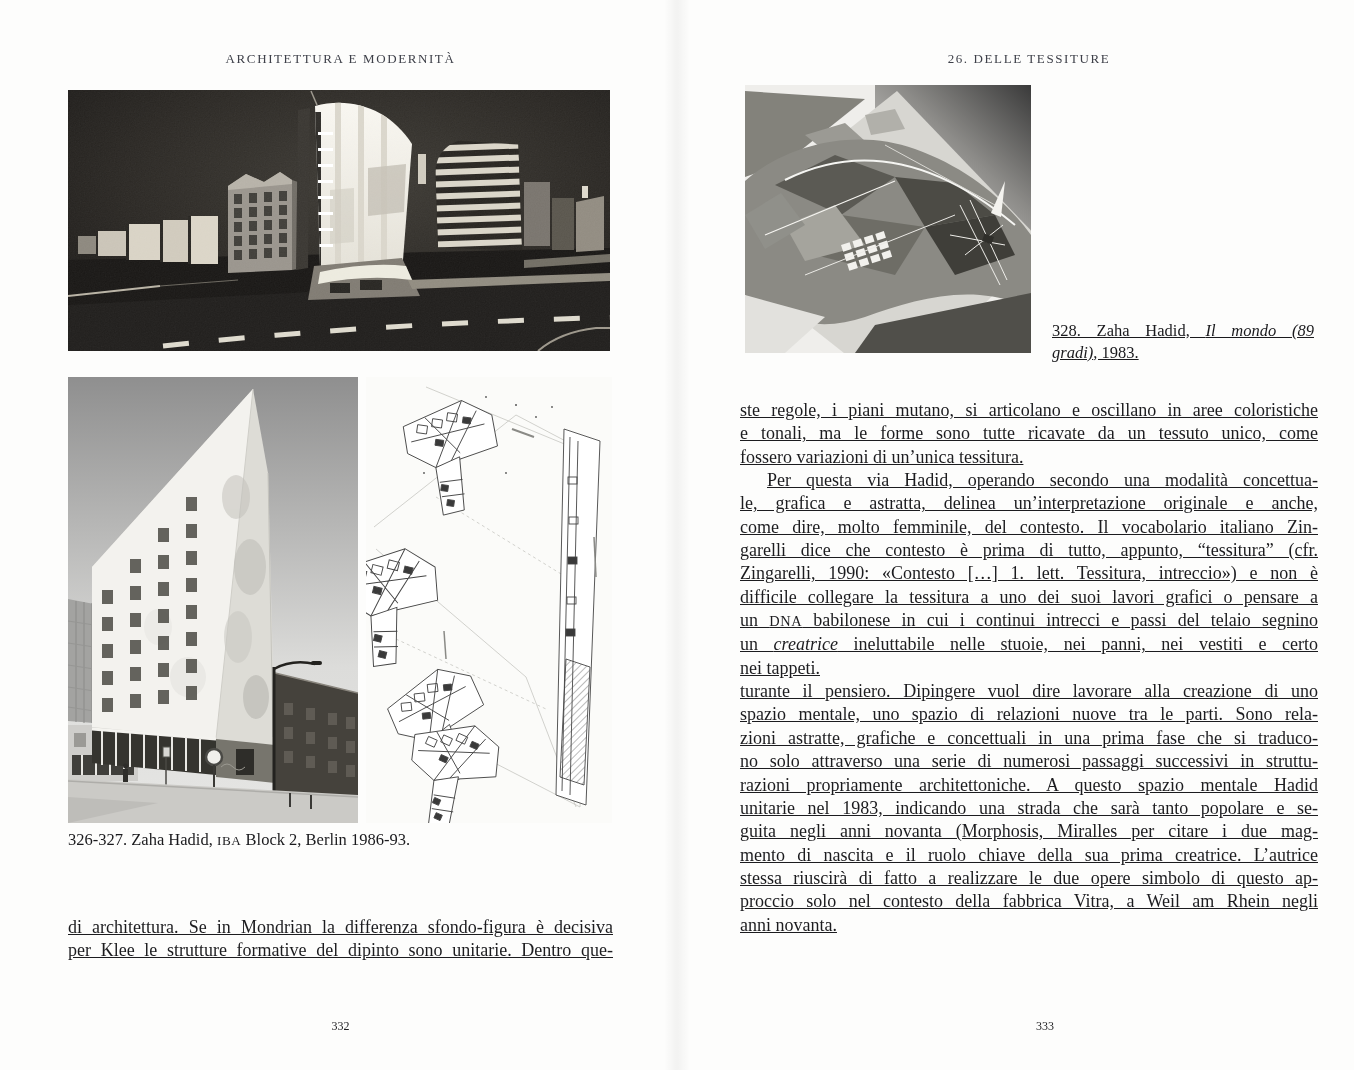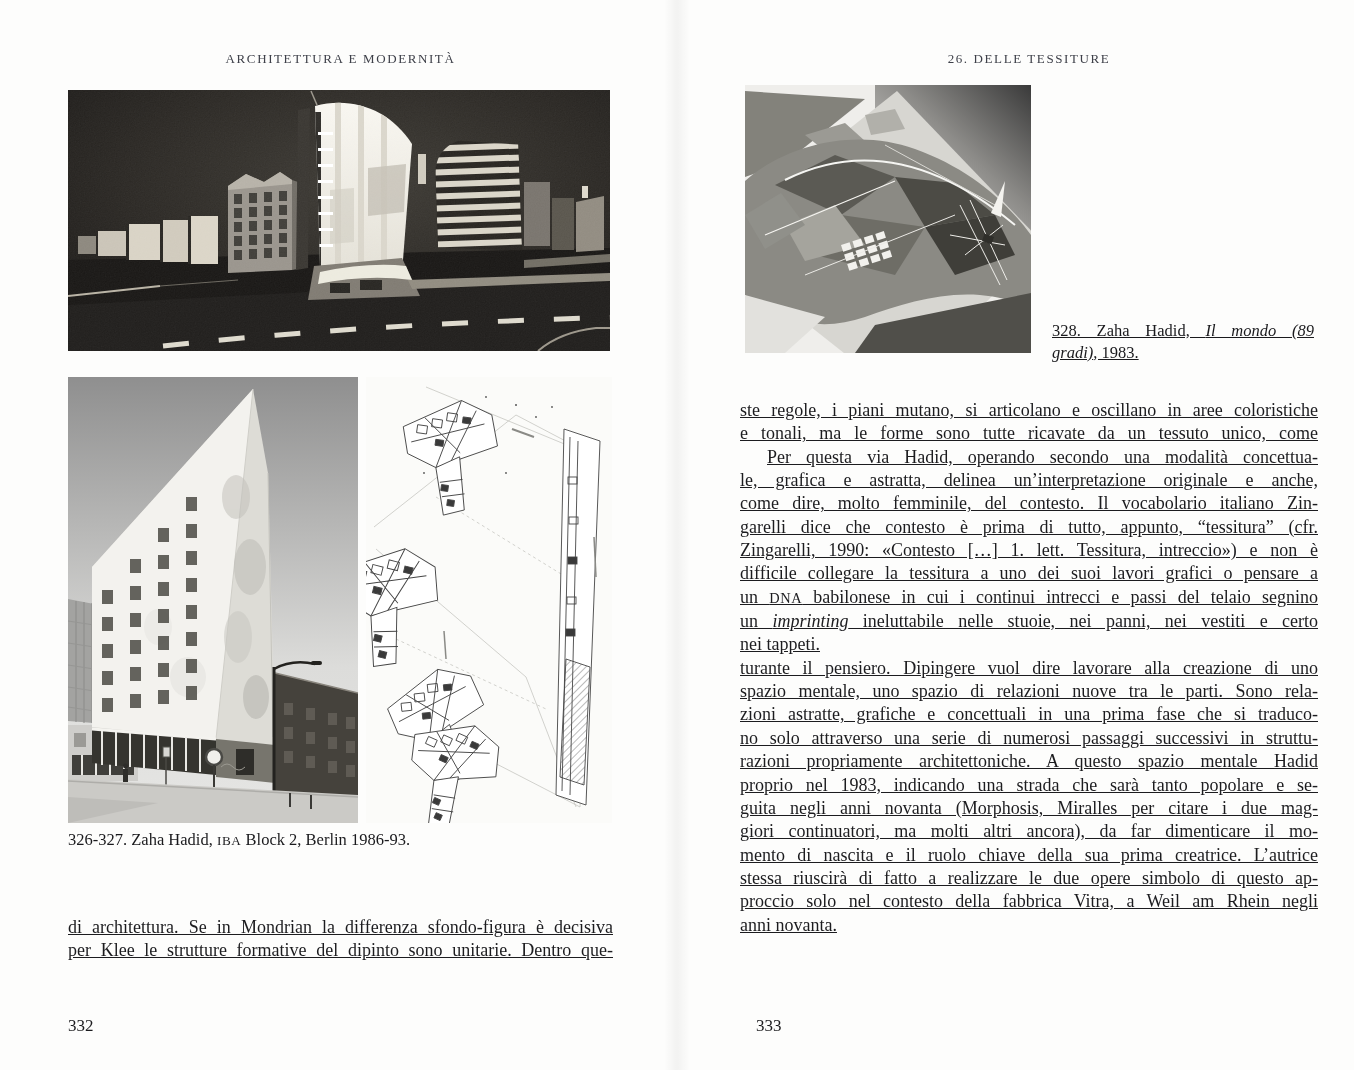--- a/index.html
+++ b/index.html
@@ -29,21 +29,21 @@
   .bodytext .line,.cap-right .line{
     text-align:justify;text-align-last:justify;text-decoration:underline;
   }
   .bodytext .line{line-height:23.35px;}
   .cap-right .line{line-height:21.5px;}
   .bodytext .line.last,.cap-right .line.last{text-align-last:left;}
   .para.indent .line.first{text-indent:27px;}
   .sc{font-size:0.8em;letter-spacing:0.6px;margin-top:34px;}
   .page-number{
     position:absolute;top:1016px;height:20px;line-height:20px;
-    font-size:17px;color:var(--text,#1c1c1f);
+    text-align:center;font-size:12px;color:var(--text,#1c1c1f);
   }
   .pn-left{left:68px;width:545px;}
   .pn-right{left:756px;width:578px;}
   .gutter{
     position:absolute;left:664px;top:0;width:26px;height:1070px;
     background:linear-gradient(90deg,rgba(0,0,0,0) 0%,rgba(0,0,0,0.045) 50%,rgba(0,0,0,0) 100%);
     pointer-events:none;
   }
 </style>
 </head>
@@ -450,41 +450,41 @@
         <div class="para">
           <div class="line first">328. Zaha Hadid, <i>Il mondo (89</i></div>
           <div class="line last"><i>gradi)</i>, 1983.</div>
         </div>
       </div>
 
     <div class="bodytext body-right">
         <div class="para">
           <div class="line first">ste regole, i piani mutano, si articolano e oscillano in aree coloristiche</div>
           <div class="line">e tonali, ma le forme sono tutte ricavate da un tessuto unico, come</div>
+          <div class="line last">fossero variazioni di un’unica tessitura.</div>
         </div>
         <div class="para indent">
           <div class="line first">Per questa via Hadid, operando secondo una modalità concettua-</div>
           <div class="line">le, grafica e astratta, delinea un’interpretazione originale e anche,</div>
           <div class="line">come dire, molto femminile, del contesto. Il vocabolario italiano Zin-</div>
           <div class="line">garelli dice che contesto è prima di tutto, appunto, “tessitura” (cfr.</div>
           <div class="line">Zingarelli, 1990: «Contesto […] 1. lett. Tessitura, intreccio») e non è</div>
           <div class="line">difficile collegare la tessitura a uno dei suoi lavori grafici o pensare a</div>
           <div class="line">un <span class="sc">DNA</span> babilonese in cui i continui intrecci e passi del telaio segnino</div>
-          <div class="line">un <i>imprinting</i> ineluttabile nelle stuoie, nei panni, nei vestiti e certo</div>
+          <div class="line">un <i>creatrice</i> ineluttabile nelle stuoie, nei panni, nei vestiti e certo</div>
           <div class="line last">nei tappeti.</div>
         </div>
         <div class="para indent">
           <div class="line">turante il pensiero. Dipingere vuol dire lavorare alla creazione di uno</div>
           <div class="line">spazio mentale, uno spazio di relazioni nuove tra le parti. Sono rela-</div>
           <div class="line">zioni astratte, grafiche e concettuali in una prima fase che si traduco-</div>
           <div class="line">no solo attraverso una serie di numerosi passaggi successivi in struttu-</div>
           <div class="line">razioni propriamente architettoniche. A questo spazio mentale Hadid</div>
-          <div class="line">proprio nel 1983, indicando una strada che sarà tanto popolare e se-</div>
+          <div class="line">unitarie nel 1983, indicando una strada che sarà tanto popolare e se-</div>
           <div class="line">guita negli anni novanta (Morphosis, Miralles per citare i due mag-</div>
-          <div class="line">giori continuatori, ma molti altri ancora), da far dimenticare il mo-</div>
           <div class="line">mento di nascita e il ruolo chiave della sua prima creatrice. L’autrice</div>
           <div class="line">stessa riuscirà di fatto a realizzare le due opere simbolo di questo ap-</div>
           <div class="line">proccio solo nel contesto della fabbrica Vitra, a Weil am Rhein negli</div>
           <div class="line last">anni novanta.</div>
         </div>
       </div>
 
     <div class="page-number pn-right">333</div>
   </div>
 

